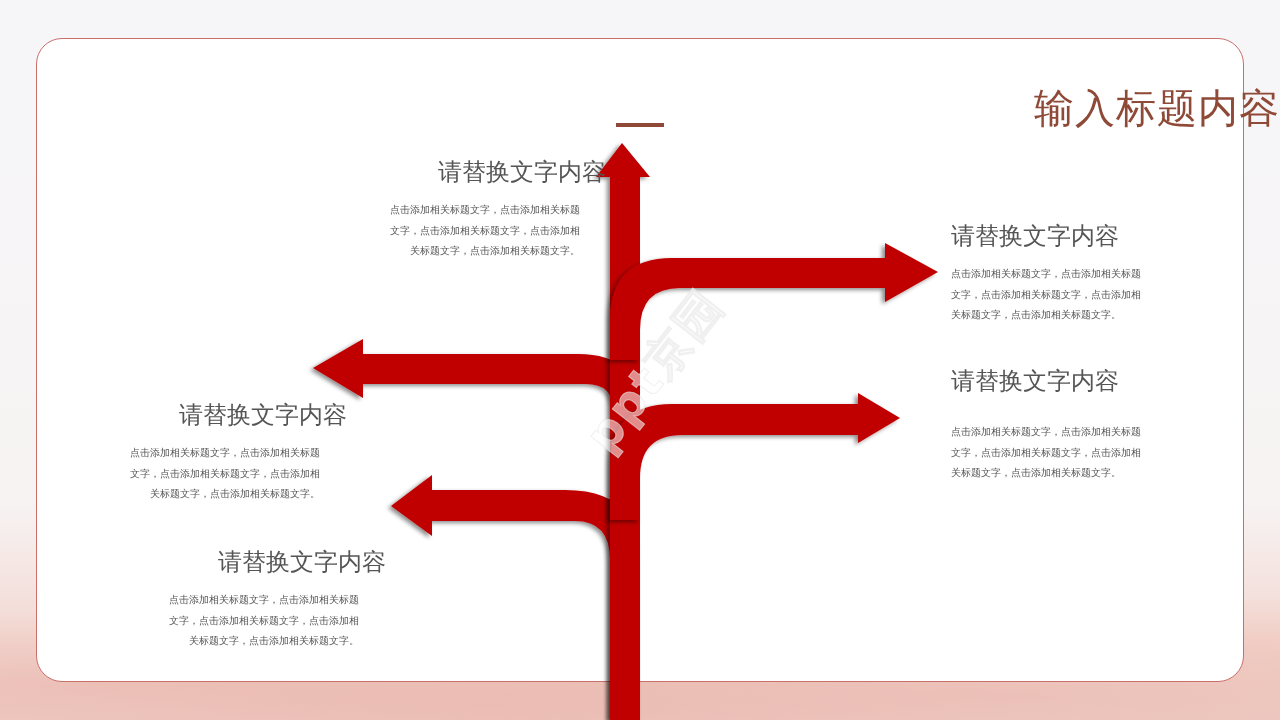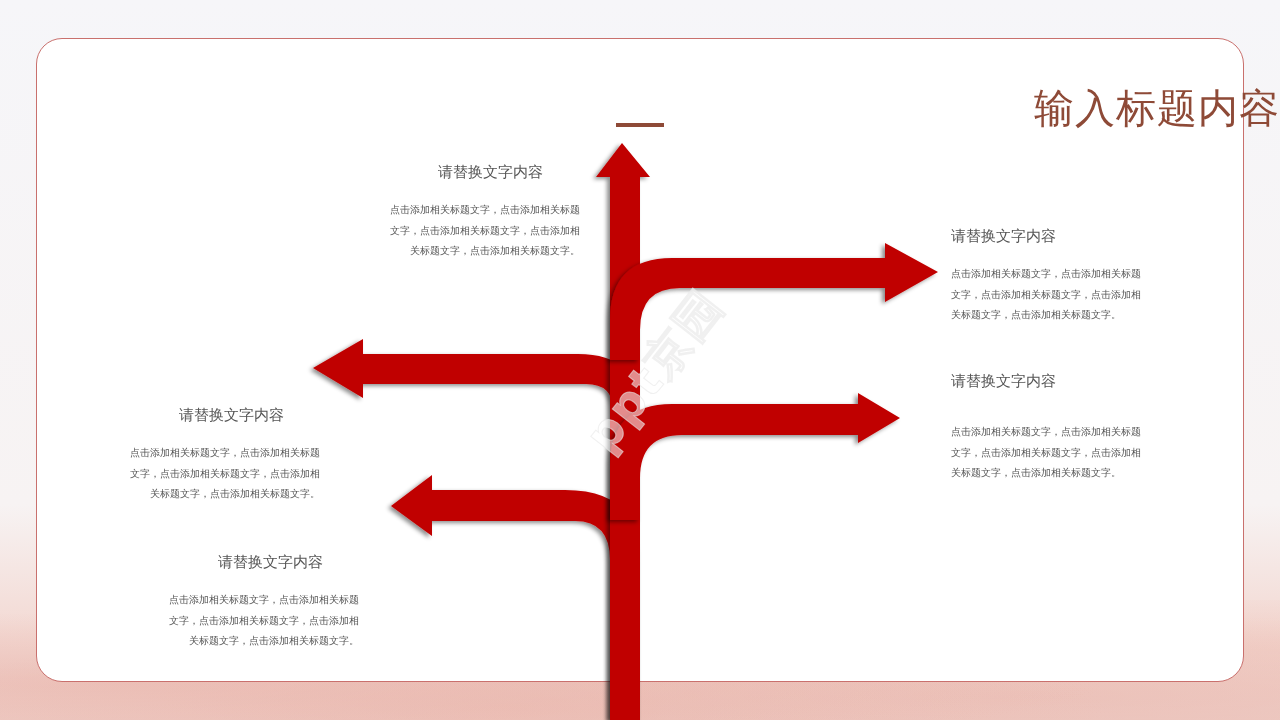--- a/index.html
+++ b/index.html
@@ -23,21 +23,21 @@
   }
   .title {
     position:absolute; left:0; width:1280px; top:52px; text-align:right;
     font-size:40px; color:#8e4a37; letter-spacing:1px; line-height:56px;margin-top:28px;
   }
   .title-rule {
     position:absolute; left:616px; top:123px; width:48px; height:4px; background:#8e4a37;
   }
   svg.arrows { position:absolute; left:0; top:0; }
   .heading {
-    position:absolute; font-size:15px; color:#555555; line-height:26px; white-space:nowrap;
+    position:absolute; font-size:24px; color:#555555; line-height:26px; white-space:nowrap;
   }
   .body {
     position:absolute; font-size:10px; color:#555555; line-height:20.5px; width:220px;
   }
   .align-right { text-align:right; }
   .align-left { text-align:left; }
   .watermark {
     position:absolute; left:560px; top:340px; font-size:46px; color:rgba(255,255,255,0.55);
     transform:rotate(-52deg); font-family:"DejaVu Sans", sans-serif; font-weight:bold;
     letter-spacing:2px; pointer-events:none;

